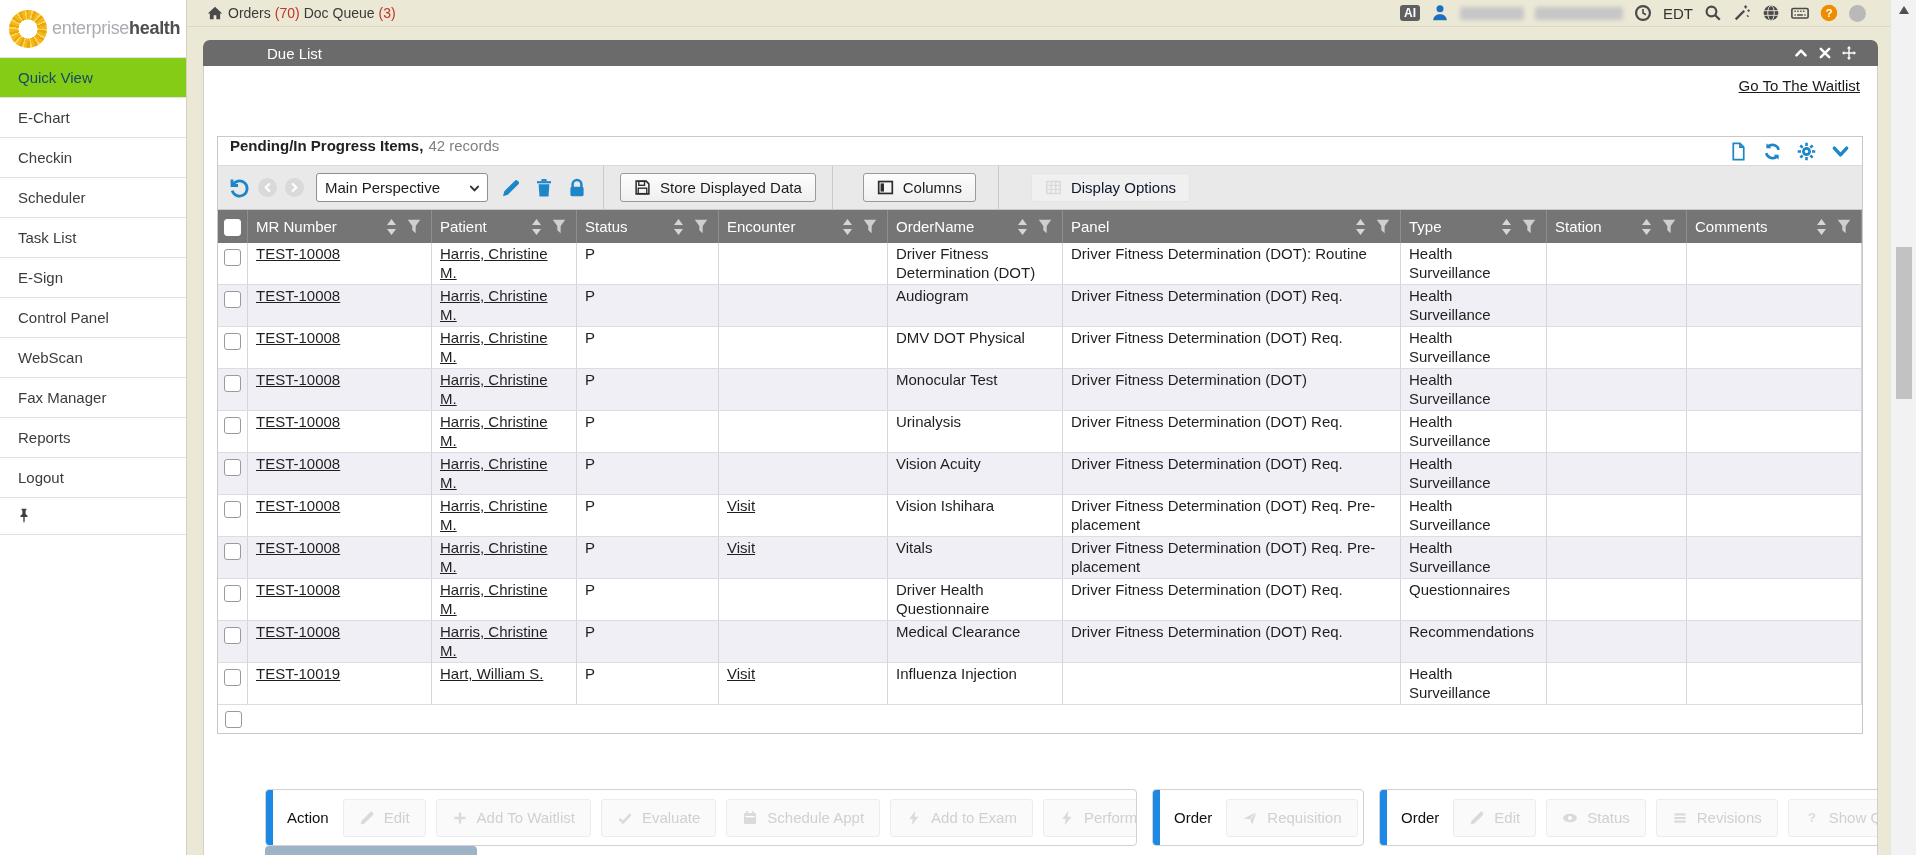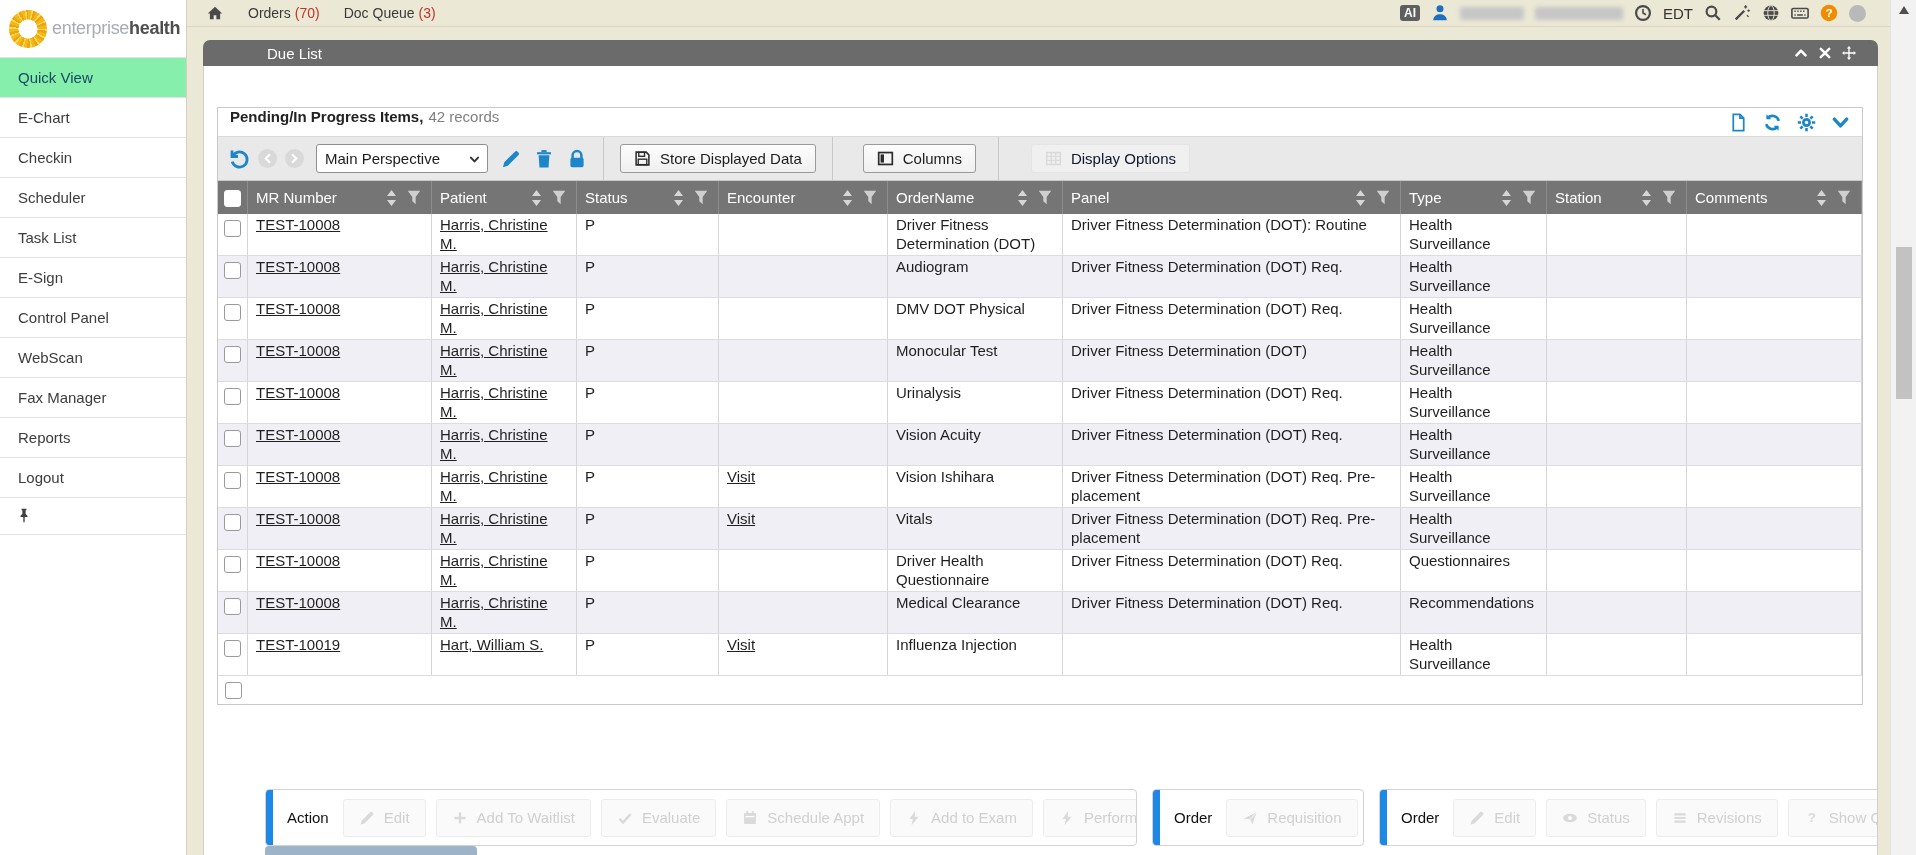--- a/index.html
+++ b/index.html
@@ -3,21 +3,21 @@
 <meta charset="utf-8">
 <style>
   html,body{margin:0;padding:0}
   body{width:1916px;height:855px;overflow:hidden;background:#ece8d6;
        font-family:"Liberation Sans",sans-serif;position:relative;-webkit-font-smoothing:antialiased}
   svg{display:block}
 
   
   #topbar{position:absolute;left:187px;top:0;width:1703px;height:27px;background:#ece8d6;
           border-bottom:1px solid #ddd6c2;display:flex;align-items:center;z-index:4;box-sizing:border-box}
-  .tb-left{display:flex;align-items:center;gap:24px;padding-left:19px}
+  .tb-left{display:flex;align-items:center;gap:4px;padding-left:19px}
   .tb-right{display:flex;align-items:center;gap:11px;margin-left:auto;padding-right:24px}
   .tb-icon{width:18px;height:18px;color:#4a4a4a;cursor:pointer}
   .nav-link{font-size:14px;color:#3a3a3a;display:flex;gap:4px;cursor:pointer;white-space:nowrap}
   .nav-count{color:#c03428}
   .ai-badge{background:#5f5f5f;color:#fff;font-weight:bold;font-size:12px;padding:2px 4px;border-radius:3px;line-height:1}
   .person-icon{width:18px;height:18px;color:#1d6fc0}
   .blurblock{height:13px;background:#c6c6c6;border-radius:2px;filter:blur(2px)}
   .blur-a{width:64px}.blur-b{width:88px}
   .tz{font-size:15px;color:#333}
   .help-icon{width:18px;height:18px;cursor:pointer}
@@ -33,21 +33,21 @@
   #sidebar{position:absolute;left:0;top:0;width:187px;height:855px;background:#fff;
            border-right:1px solid #d5d0c0;z-index:6;box-sizing:border-box}
   #logo{height:57px;display:flex;align-items:center;gap:5px;padding-left:9px}
   .sun{width:38px;height:38px;border-radius:50%;
        background:radial-gradient(circle,#fff 0 35%,rgba(255,255,255,0) 36%),
                   repeating-conic-gradient(#f3b81b 0 11deg,#f9d84a 11deg 17deg,#eda313 17deg 26deg)}
   .logo-text{font-size:18px;color:#a9adb2;letter-spacing:-.3px}
   .logo-text b{color:#4e4e50}
   .menu-item{height:40px;display:flex;align-items:center;padding-left:18px;font-size:15px;color:#3c3c3c;
              border-top:1px solid #e2e2e2;cursor:pointer;box-sizing:border-box}
-  .menu-item.active{background:#86efac;color:#164a63}
+  .menu-item.active{background:#84cc16;color:#164a63}
   #pin-row{height:38px;border-top:1px solid #e2e2e2;border-bottom:1px solid #e2e2e2;
            display:flex;align-items:center;padding-left:17px;box-sizing:border-box}
   .pin-icon{width:14px;height:16px;color:#3f3f3f}
 
   
   #window{position:absolute;left:203px;top:40px;width:1675px;height:815px;z-index:2}
   #window-bar{height:26px;background:#6b6b6b;border-radius:7px 7px 0 0;display:flex;align-items:center;color:#fff}
   #window-title{margin-left:64px;font-size:15px}
   .win-controls{margin-left:auto;margin-right:22px;display:flex;gap:10px;align-items:center}
   .win-ctl{width:14px;height:14px;color:#fff;cursor:pointer}
@@ -264,20 +264,23 @@
         </span>
       <span class="win-ctl">
           <svg viewBox="0 0 20 20">
             <path d="M10 0l3 3.4H7zM10 20l3-3.4H7zM0 10l3.4-3v6zM20 10l-3.4-3v6zM9 3.5h2v13H9zM3.5 9h13v2h-13z" fill="currentColor"></path>
           </svg>
         </span>
     </span>
   </div>
   <div id="window-body">
 
+    <div id="waitlist-row">
+      <a id="waitlist-link">Go To The Waitlist</a>
+    </div>
 
     <div id="records-panel">
       <div id="panel-title-row">
         <span class="panel-title">Pending/In Progress Items,</span>
         <span class="panel-records">42 records</span>
         <span class="panel-icons">
           <span class="picon">
               <svg viewBox="0 0 20 20">
                 <path d="M4.5 1.5h7l4 4v13h-11z" fill="none" stroke="currentColor" stroke-width="1.8"></path>
                 <path d="M11.5 1.5v4h4" fill="none" stroke="currentColor" stroke-width="1.8"></path>

